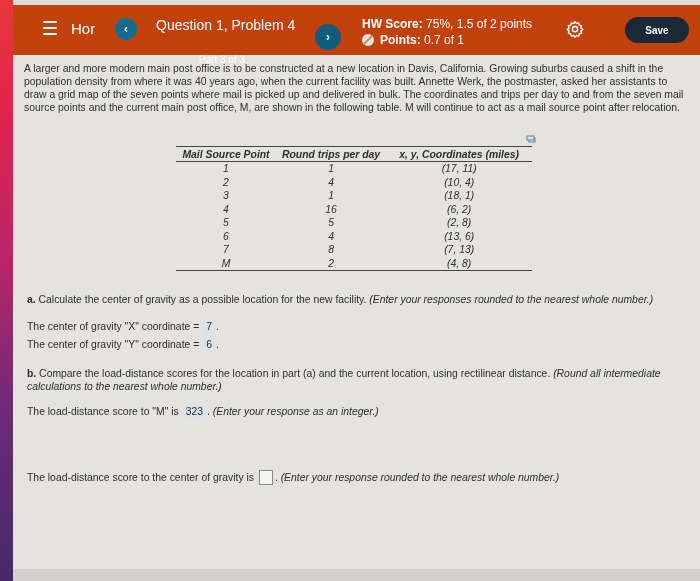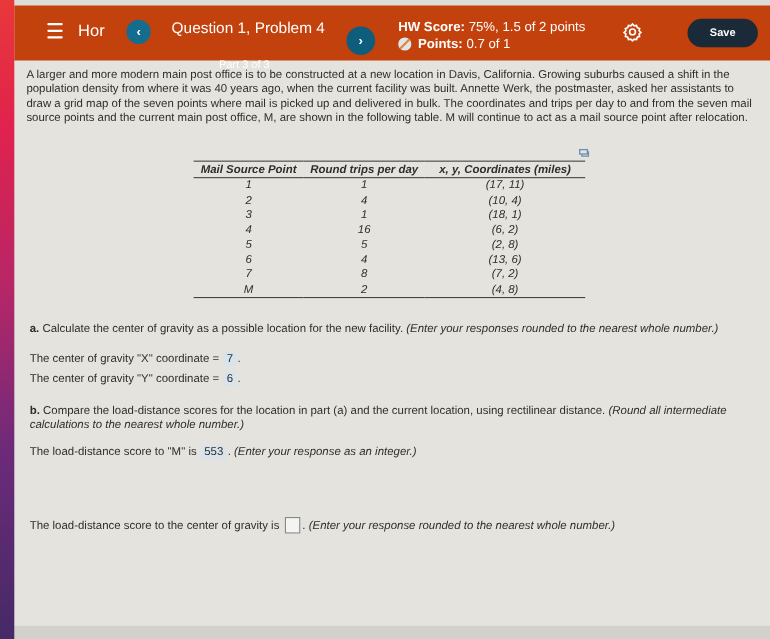--- a/index.html
+++ b/index.html
@@ -192,21 +192,21 @@
         <td>(2, 8)</td>
       </tr>
     <tr>
         <td>6</td>
         <td>4</td>
         <td>(13, 6)</td>
       </tr>
     <tr>
         <td>7</td>
         <td>8</td>
-        <td>(7, 2)</td>
+        <td>(7, 13)</td>
       </tr>
     <tr>
         <td>M</td>
         <td>2</td>
         <td>(4, 8)</td>
       </tr>
   </tbody>
 </table>
 
 <div class="qa" style="top:294px;">
@@ -220,20 +220,20 @@
 <div class="qa" style="top:338px;">
   <span>The center of gravity "Y" coordinate = </span><span class="answer">6</span><span>.</span>
 </div>
 
 <div class="qa" style="top:367px; line-height:13px;">
   <b>b.</b><span> Compare the load-distance scores for the location in part (a) and the current location, using rectilinear distance. </span><i>(Round all intermediate</i><br>
   <i>calculations to the nearest whole number.)</i>
 </div>
 
 <div class="qa" style="top:405px;">
-  <span>The load-distance score to "M" is </span><span class="answer">553</span><span>.</span>&nbsp;<i>(Enter your response as an integer.)</i>
+  <span>The load-distance score to "M" is </span><span class="answer">323</span><span>.</span>&nbsp;<i>(Enter your response as an integer.)</i>
 </div>
 
 <div class="qa" style="top:430px;margin-top:40px;">
   <span>The load-distance score to the center of gravity is </span><span class="blank-input"></span><span>.</span>&nbsp;<i>(Enter your response rounded to the nearest whole number.)</i>
 </div>
 
 <div class="bottom-fade"></div>
 
 </body></html>

